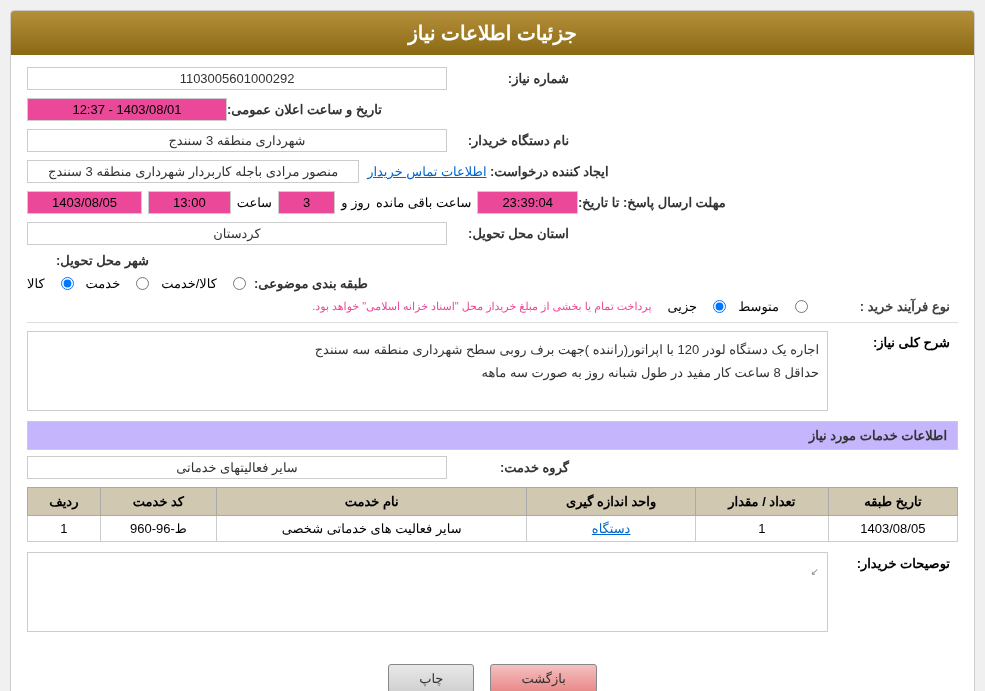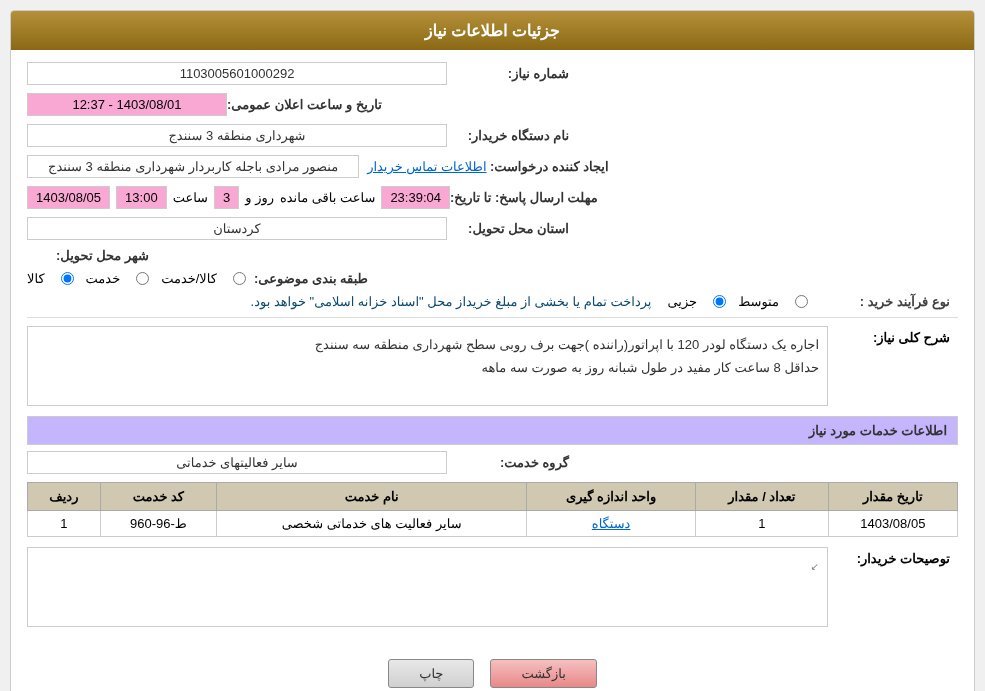--- a/index.html
+++ b/index.html
@@ -19,21 +19,21 @@
       background: #fff;
       border: 1px solid #ccc;
       border-radius: 4px;
       overflow: hidden;
     }
     .card-header {
       background: linear-gradient(to bottom, #b5903a, #8b6914);
       color: #fff;
       text-align: center;
       padding: 10px;
-      font-size: 16px;
+      font-size: 20px;
       font-weight: bold;
     }
     .card-body {
       padding: 12px 16px;
     }
     .info-row {
       display: flex;
       align-items: center;
       margin-bottom: 8px;
       justify-content: flex-end;
@@ -61,22 +61,22 @@
       min-width: 300px;
     }
     .date-group {
       display: flex;
       align-items: center;
       gap: 6px;
       flex-direction: row;
     }
     .date-box {
       border: 1px solid #ccc;
-      padding: 3px 8px;
-      background: #f9a8d4;
+      padding: 3px 24px;
+      background: #ec4899;
       text-align: center;
     }
     .link-text {
       color: #0066cc;
       text-decoration: underline;
       cursor: pointer;
     }
     .radio-group {
       display: flex;
       align-items: center;
@@ -146,22 +146,22 @@
     }
     .btn-print {
       background: linear-gradient(to bottom, #e8e8e8, #d0d0d0);
       color: #333;
     }
     .btn-back {
       background: linear-gradient(to bottom, #f5c0c0, #e88888);
       color: #333;
     }
     .notice-red {
-      color: #0c4a6e;
-      font-size: 13px;
+      color: #ec4899;
+      font-size: 11px;
     }
     .type-row {
       display: flex;
       align-items: center;
       justify-content: flex-end;
       margin-bottom: 8px;
       gap: 20px;
     }
     .type-label {
       font-weight: bold;
@@ -301,21 +301,21 @@
       </div>
 
       <div class="info-row">
         <span class="info-label">گروه خدمت:</span>
         <div class="info-value wide">سایر فعالیتهای خدماتی</div>
       </div>
 
       <table class="services-table">
         <thead>
           <tr>
-            <th>تاریخ مقدار</th>
+            <th>تاریخ طبقه</th>
             <th>تعداد / مقدار</th>
             <th>واحد اندازه گیری</th>
             <th>نام خدمت</th>
             <th>کد خدمت</th>
             <th>ردیف</th>
           </tr>
         </thead>
         <tbody id="services-tbody">
         <tr>
       <td>1403/08/05</td>

